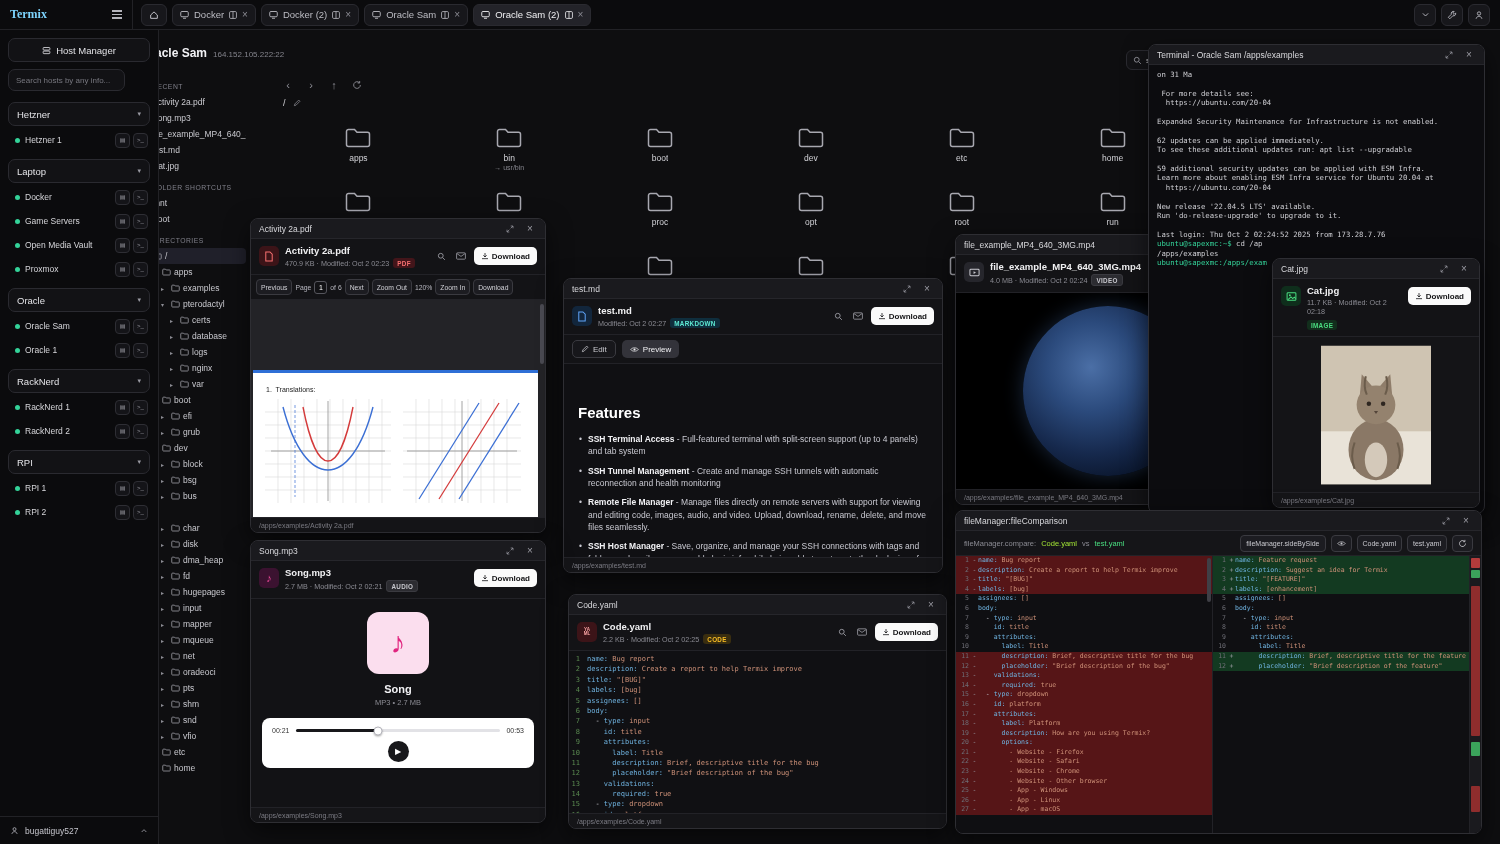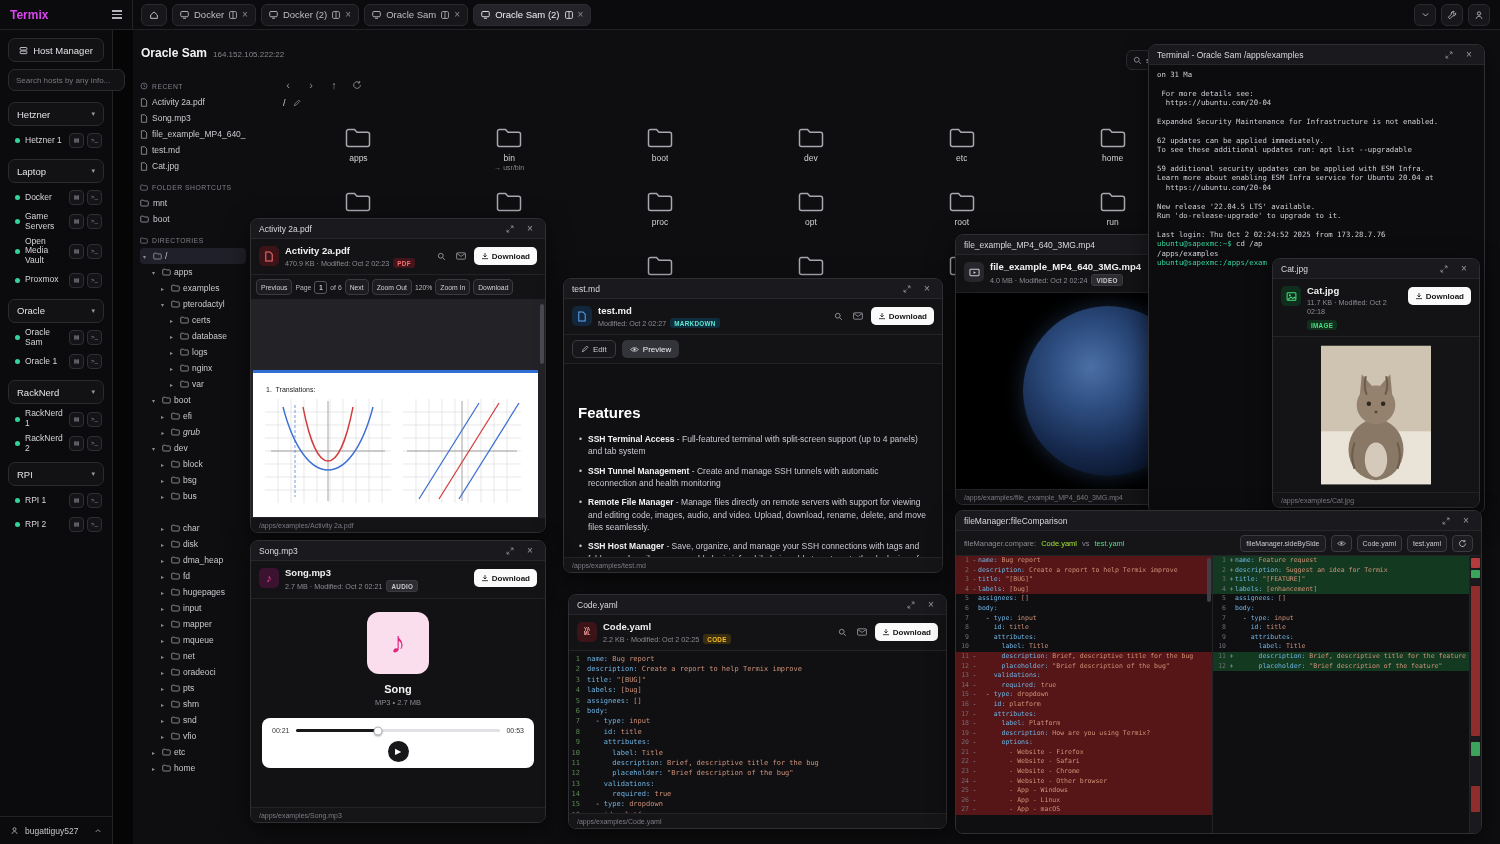--- a/index.html
+++ b/index.html
@@ -2,33 +2,33 @@
 <html><head>
 <meta charset="utf-8">
 <style>
 *{margin:0;padding:0;box-sizing:border-box;}
 html,body{width:1500px;height:844px;background:#050506;color:#e5e5e8;font-family:"Liberation Sans",sans-serif;font-size:11px;overflow:hidden;}
 svg{display:block;}
 
 
 #topbar{position:absolute;top:0;left:0;width:1500px;height:30px;background:#0b0b0d;border-bottom:1px solid #222226;display:flex;align-items:stretch;z-index:20;}
 .brand{width:133px;border-right:1px solid #222226;display:flex;align-items:center;justify-content:space-between;padding:0 10px;}
-.brand-name{font-size:12px;font-weight:bold;color:#d946ef;}
+.brand-name{font-size:12px;font-weight:bold;color:#7dd3fc;font-family:Liberation Serif, serif;}
 .burger{display:flex;flex-direction:column;gap:2px;cursor:pointer;}
 .burger span{width:10px;height:1.4px;background:#b5b5bc;display:block;}
 .tabs{flex:1;display:flex;align-items:center;gap:5px;padding:0 8px;overflow:hidden;}
 .tab{height:22px;background:#17171b;border:1px solid #2a2a30;border-radius:6px;display:flex;align-items:center;gap:5px;padding:0 7px;font-size:9.5px;color:#bdbdc4;cursor:pointer;flex:none;}
 .tab.active{background:#232329;color:#f0f0f3;}
 .tab.home{width:26px;justify-content:center;padding:0;}
 .tab .tab-x{color:#8a8a92;font-size:10px;line-height:1;}
 .top-actions{display:flex;align-items:center;gap:5px;padding:0 10px;}
 .top-btn{width:22px;height:22px;border:1px solid #2a2a30;border-radius:6px;background:#17171b;display:flex;align-items:center;justify-content:center;color:#b5b5bc;cursor:pointer;}
 
 
-#sidebar{position:absolute;top:30px;left:0;width:113px;height:814px;background:#0b0b0d;border-right:1px solid #222226;display:flex;flex-direction:column;z-index:10;}
+#sidebar{position:absolute;top:30px;left:0;width:159px;height:814px;background:#0b0b0d;border-right:1px solid #222226;display:flex;flex-direction:column;z-index:10;}
 .hm-btn{margin:8px 8px 7px;height:24px;border:1px solid #2a2a30;border-radius:7px;background:#121215;display:flex;align-items:center;justify-content:center;gap:5px;font-size:9.5px;color:#e0e0e4;cursor:pointer;flex:none;}
 .sb-search{margin:0 8px 4px;height:22px;border:1px solid #2a2a30;border-radius:7px;background:#121215;color:#9a9aa2;font-size:8px;padding:0 7px;width:117px;outline:none;flex:none;}
 .sb-search::placeholder{color:#77777f;}
 .sb-list{flex:1;overflow:hidden;padding:0 8px;}
 .sb-item{cursor:pointer;}
 .sb-item.group{height:24px;border:1px solid #2a2a30;border-radius:7px;background:#121215;display:flex;align-items:center;padding:0 8px;margin:7px 0 3px;font-size:9.5px;color:#e3e3e7;}
 .sb-item.group .lbl{flex:1;}
 .sb-item.group .chev{color:#9a9aa2;font-size:7px;}
 .sb-item.host{min-height:23px;display:flex;align-items:center;gap:5px;padding:2px 2px 2px 7px;font-size:8.5px;color:#d6d6da;margin:1px 0;line-height:1.15;}
 .sb-item.host .lbl{flex:1;}
@@ -657,21 +657,21 @@
   <div class="tree-row closed" style="padding-left: 21px;">
     <span class="tchev"></span>
     <span>
             <svg width="9" height="8" viewBox="0 0 12 10">
               <path d="M1 2.2a1 1 0 0 1 1-1h2.6l1 1.1H10a1 1 0 0 1 1 1V8a1 1 0 0 1-1 1H2a1 1 0 0 1-1-1z" fill="none" stroke="#9a9aa2" stroke-width="1.1"></path>
             </svg>
           </span>
     <span class="tlbl">efi</span>
   </div>
 
-  <div class="tree-row closed" style="padding-left: 21px; font-style: italic;">
+  <div class="tree-row closed" style="padding-left: 21px;">
     <span class="tchev"></span>
     <span>
             <svg width="9" height="8" viewBox="0 0 12 10">
               <path d="M1 2.2a1 1 0 0 1 1-1h2.6l1 1.1H10a1 1 0 0 1 1 1V8a1 1 0 0 1-1 1H2a1 1 0 0 1-1-1z" fill="none" stroke="#9a9aa2" stroke-width="1.1"></path>
             </svg>
           </span>
     <span class="tlbl">grub</span>
   </div>
 
   <div class="tree-row open" style="padding-left: 12px;">

